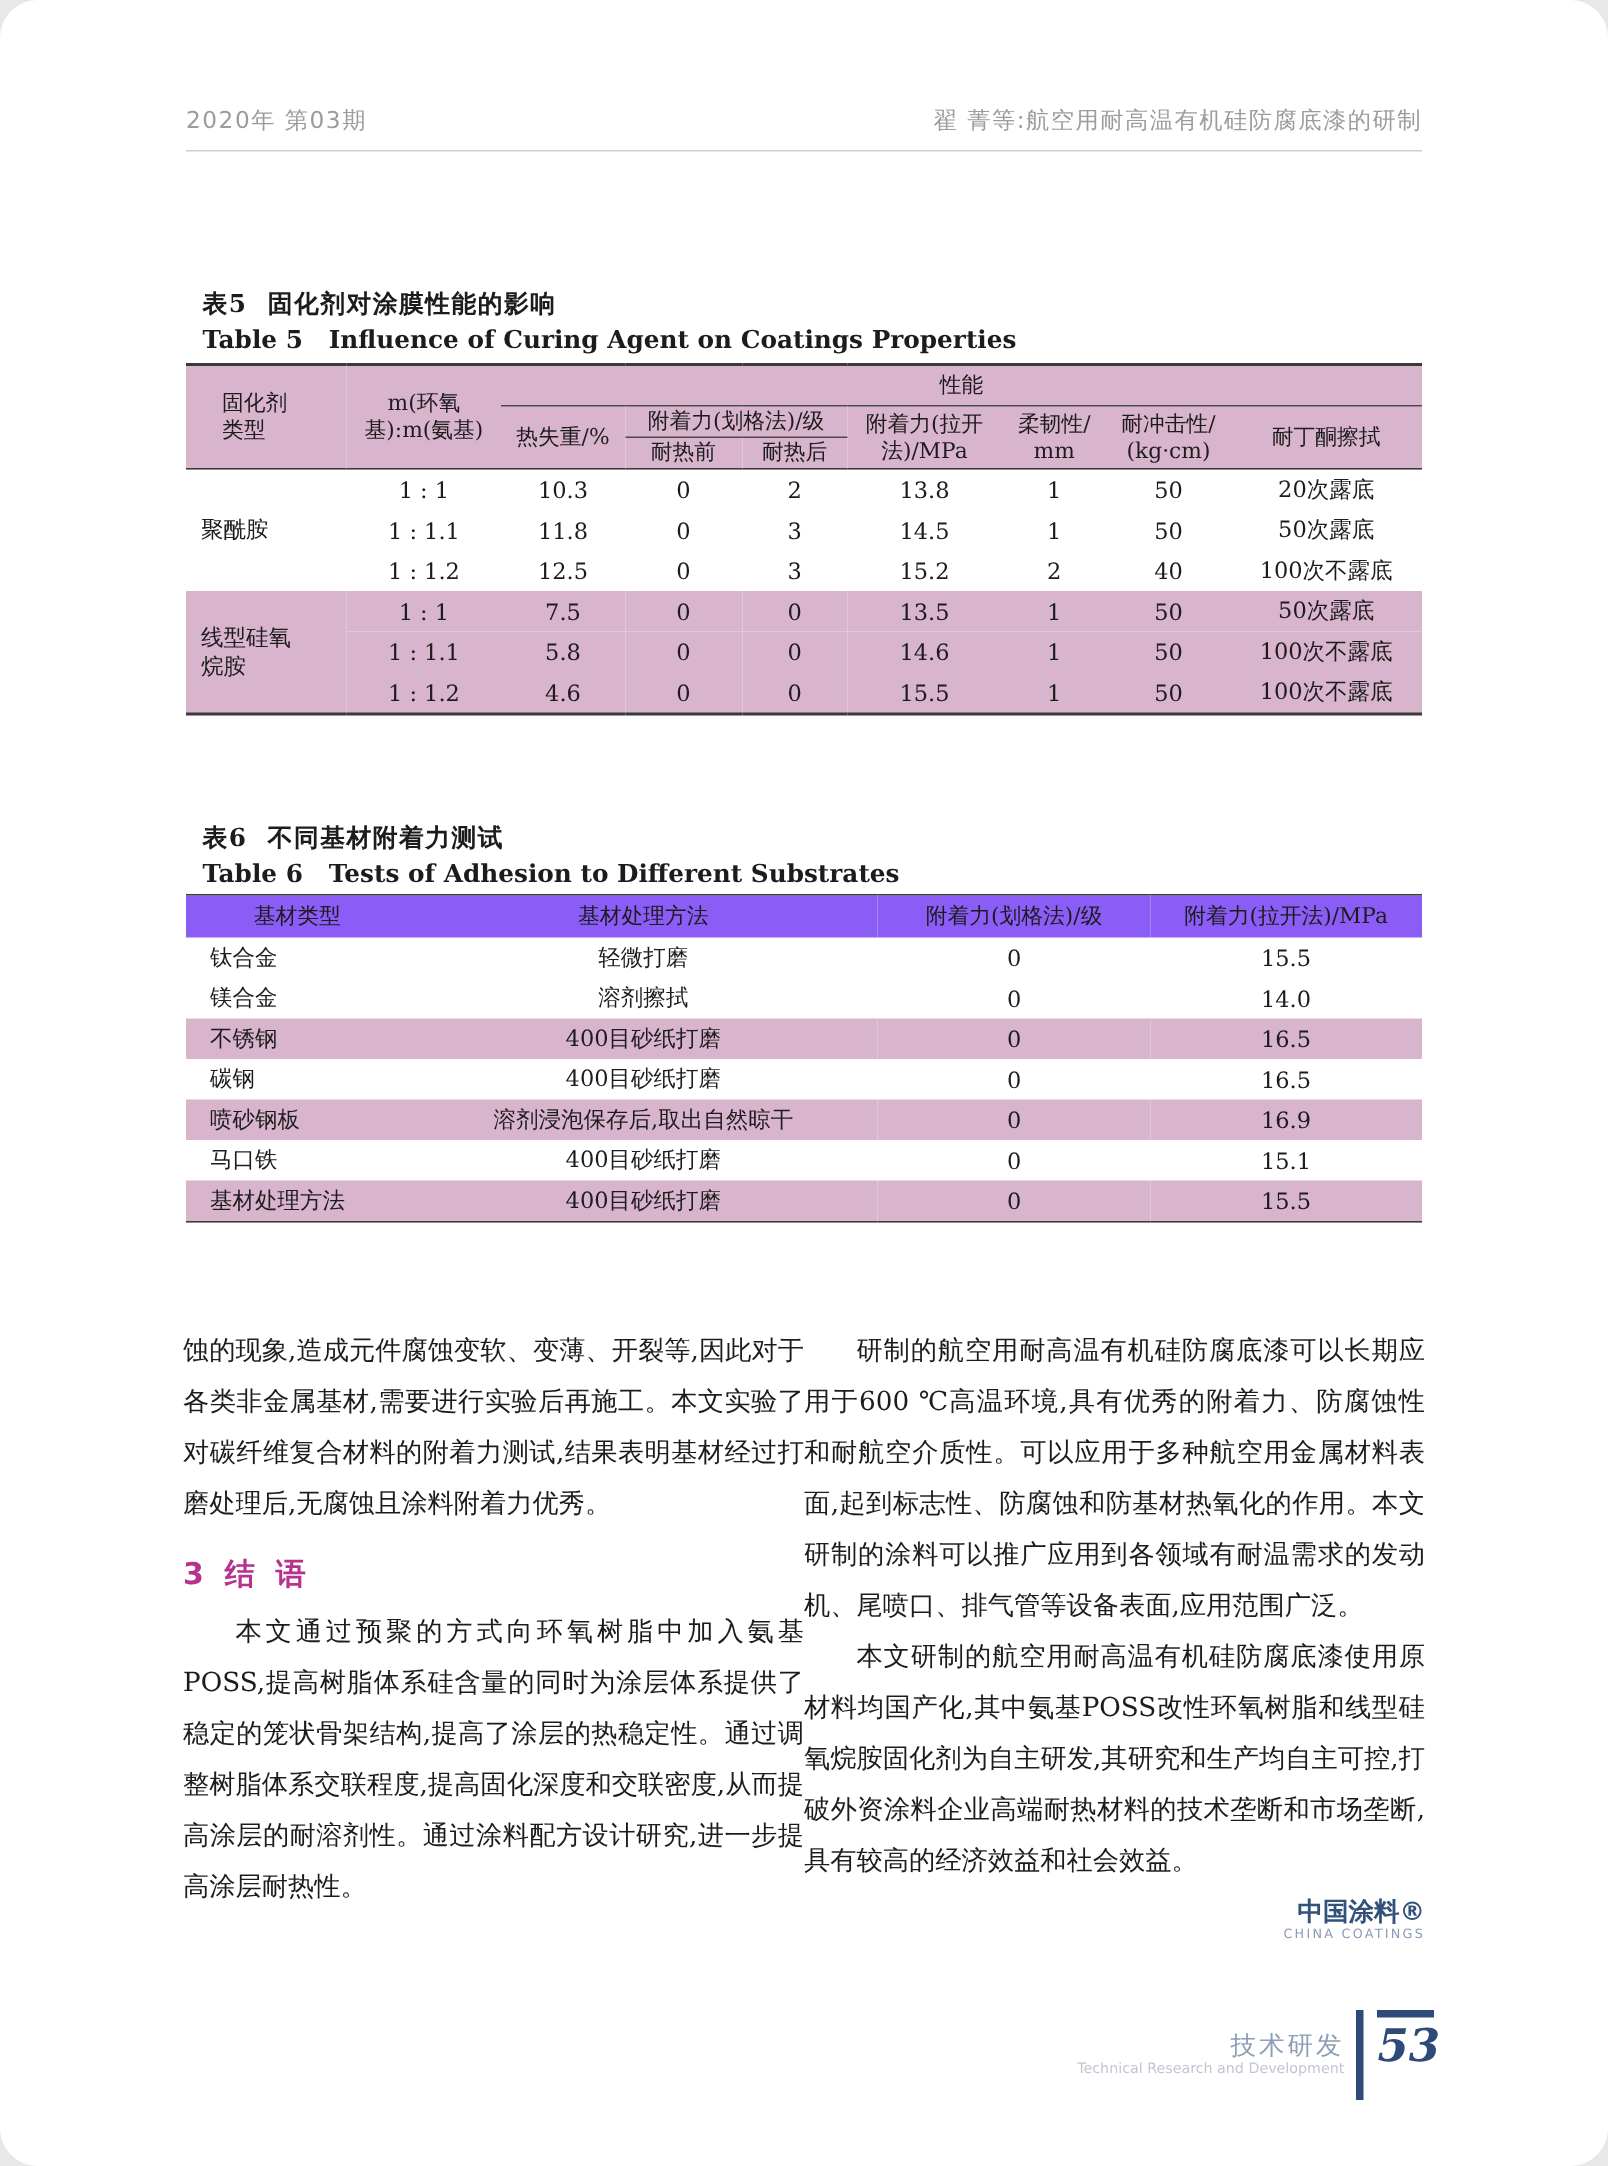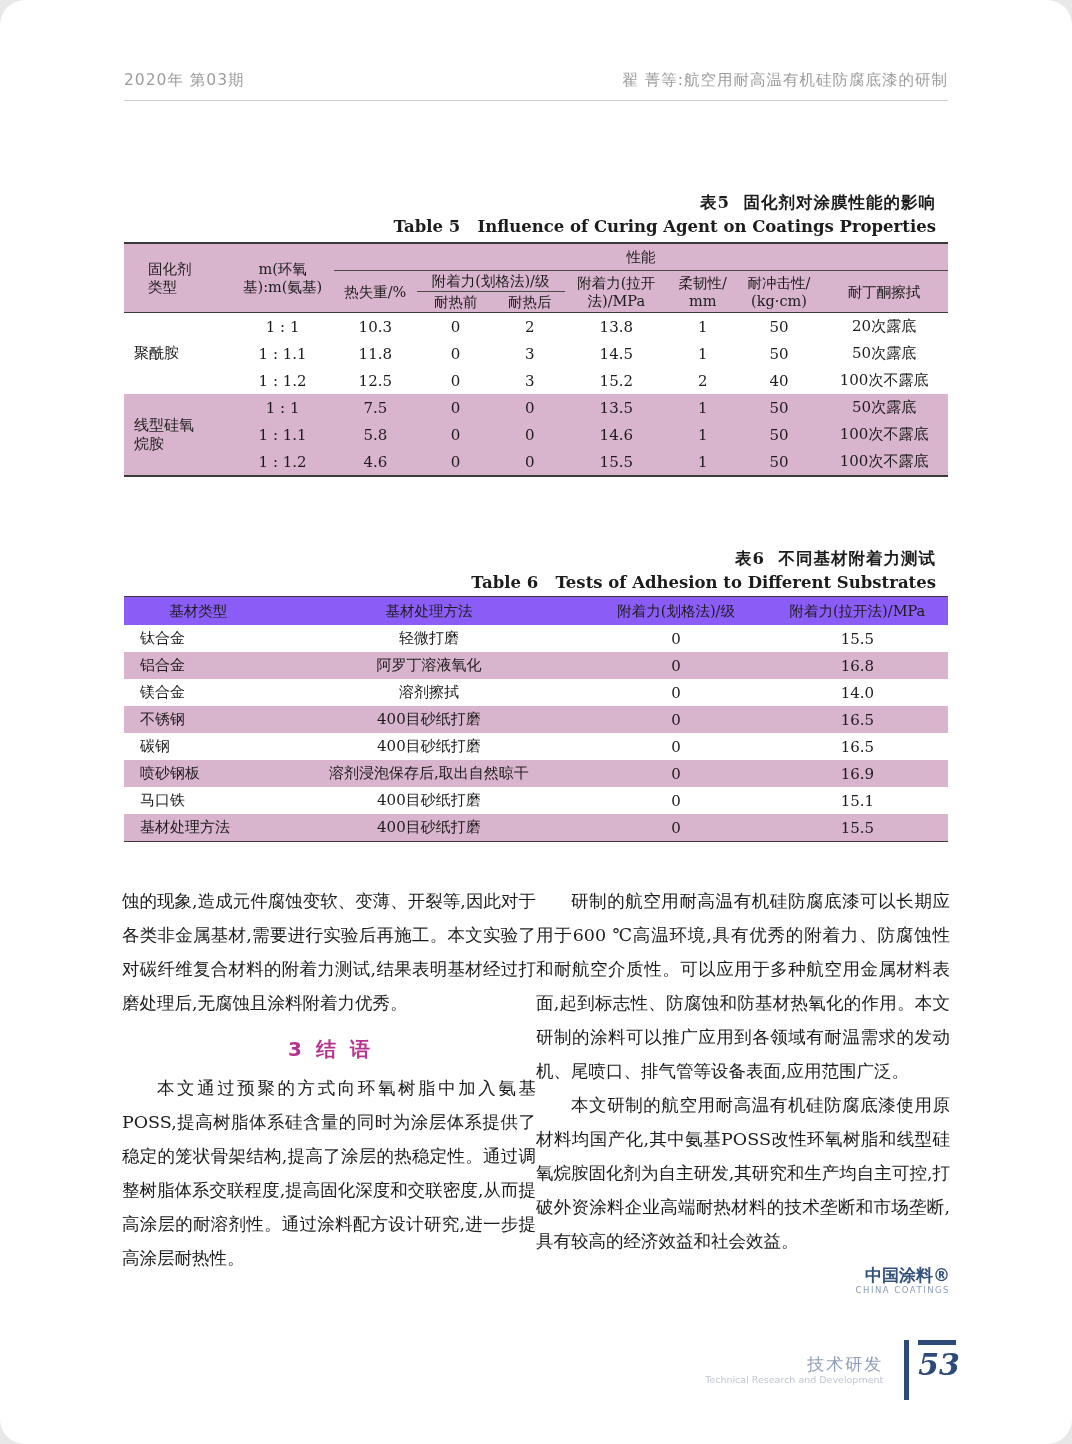--- a/index.html
+++ b/index.html
@@ -13,21 +13,21 @@
   
   .pg-header {
     position:absolute; top:70px; left:124px; width:824px;
     display:flex; justify-content:space-between;
     font-family:"DejaVu Sans","Liberation Sans",sans-serif;
     font-size:15.5px; color:#9c9c9c; letter-spacing:1px;
   }
   .header-rule { position:absolute; top:100px; left:124px; width:824px; height:0; border-top:1px solid #cfcfcf; }
 
   
-  .tbl-title { position:absolute; left:112px; width:824px; text-align:right; white-space:pre; }
+  .tbl-title { position:absolute; left:135px; width:824px; text-align:left; white-space:pre; }
   .tbl-title.zh { font-weight:bold; font-size:16.5px; letter-spacing:1px; }
   .tbl-title.en { font-weight:bold; font-size:16.5px; }
 
   
   table { border-collapse:collapse; table-layout:fixed; position:absolute; left:124px; width:824px; }
   th, td { padding:1px 2px; text-align:center; vertical-align:middle; font-weight:normal; }
   th { white-space:pre-line; font-size:14.5px; line-height:1.25; }
   td { font-size:15px; height:25px; }
   .hl td { background:#d9b4cd; }
 
@@ -44,29 +44,29 @@
   .t6 td.left { text-align:left; padding-left:16px; }
 
   
   .body-cols { position:absolute; top:884px; left:122px; width:828px; display:flex; }
   .col { flex:1; }
   .col p { margin:0; font-size:17.5px; line-height:34px; text-align:justify; text-justify:inter-character; }
   .col p.indent { text-indent:2em; }
   .section-heading {
     margin:16px 0 8px 0; white-space:pre;
     font-family:"DejaVu Sans","Liberation Sans",sans-serif;
-    font-weight:bold; font-size:20px; color:#b5338f;text-align:center;
+    font-weight:bold; font-size:20px; color:#b5338f;
   }
   
   .logo { margin-top:8px; text-align:right; }
   .logo-zh { font-family:"DejaVu Sans","Liberation Sans",sans-serif; font-weight:bold; font-size:17px; color:#33527b; line-height:1.1; }
   .logo-en { font-size:8.5px; color:#8a9cb5; letter-spacing:1.5px; font-family:"DejaVu Sans","Liberation Sans",sans-serif; }
 
   
-  .footer { position:absolute; top:1340px; right:106px; display:flex; align-items:flex-start; gap:21px; }
+  .footer { position:absolute; top:1340px; right:106px; display:flex; align-items:flex-start; gap:8px; }
   .footer-text { text-align:right; padding-top:14px; }
   .footer-zh { font-family:"DejaVu Sans","Liberation Sans",sans-serif; font-size:17px; color:#8e9db5; letter-spacing:2px; line-height:1.2; }
   .footer-en { font-family:"DejaVu Sans","Liberation Sans",sans-serif; font-size:9.5px; color:#c0c6d2; }
   .pageno-box { border-left:5px solid #2e4a78; height:60px; padding-left:9px; padding-right:6px; }
   .pageno-top { width:38px; border-top:5px solid #2e4a78; }
   .pageno { font-style:italic; font-weight:bold; font-size:30px; color:#2e4a78; padding-top:2px; font-family:"DejaVu Serif","Liberation Serif",serif; }
 </style>
 </head>
 <body>
 
@@ -202,26 +202,20 @@
         <th>附着力(拉开法)/MPa</th>
       </tr>
     </thead>
     <tbody>
       <tr>
         <td class="left">钛合金</td>
         <td>轻微打磨</td>
         <td>0</td>
         <td>15.5</td>
       </tr>
-      <tr class="hl">
-        <td class="left">铝合金</td>
-        <td>阿罗丁溶液氧化</td>
-        <td>0</td>
-        <td>16.8</td>
-      </tr>
       <tr>
         <td class="left">镁合金</td>
         <td>溶剂擦拭</td>
         <td>0</td>
         <td>14.0</td>
       </tr>
       <tr class="hl">
         <td class="left">不锈钢</td>
         <td>400目砂纸打磨</td>
         <td>0</td>

